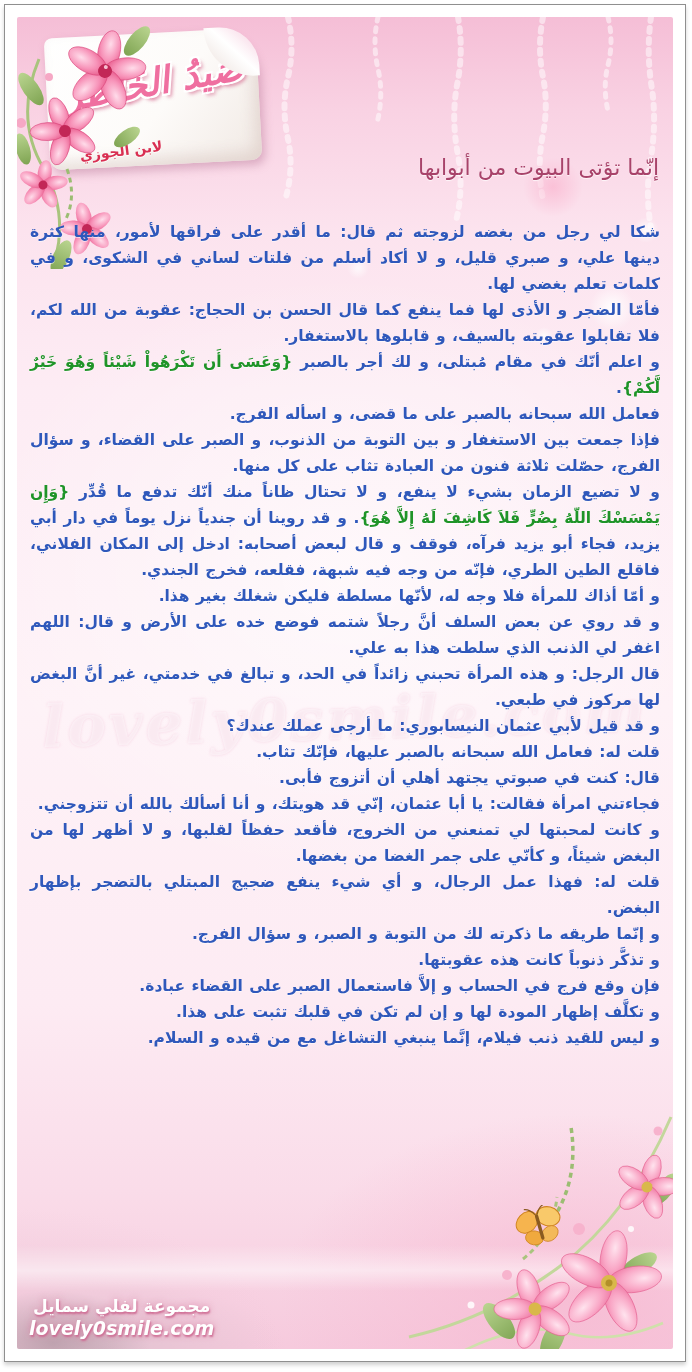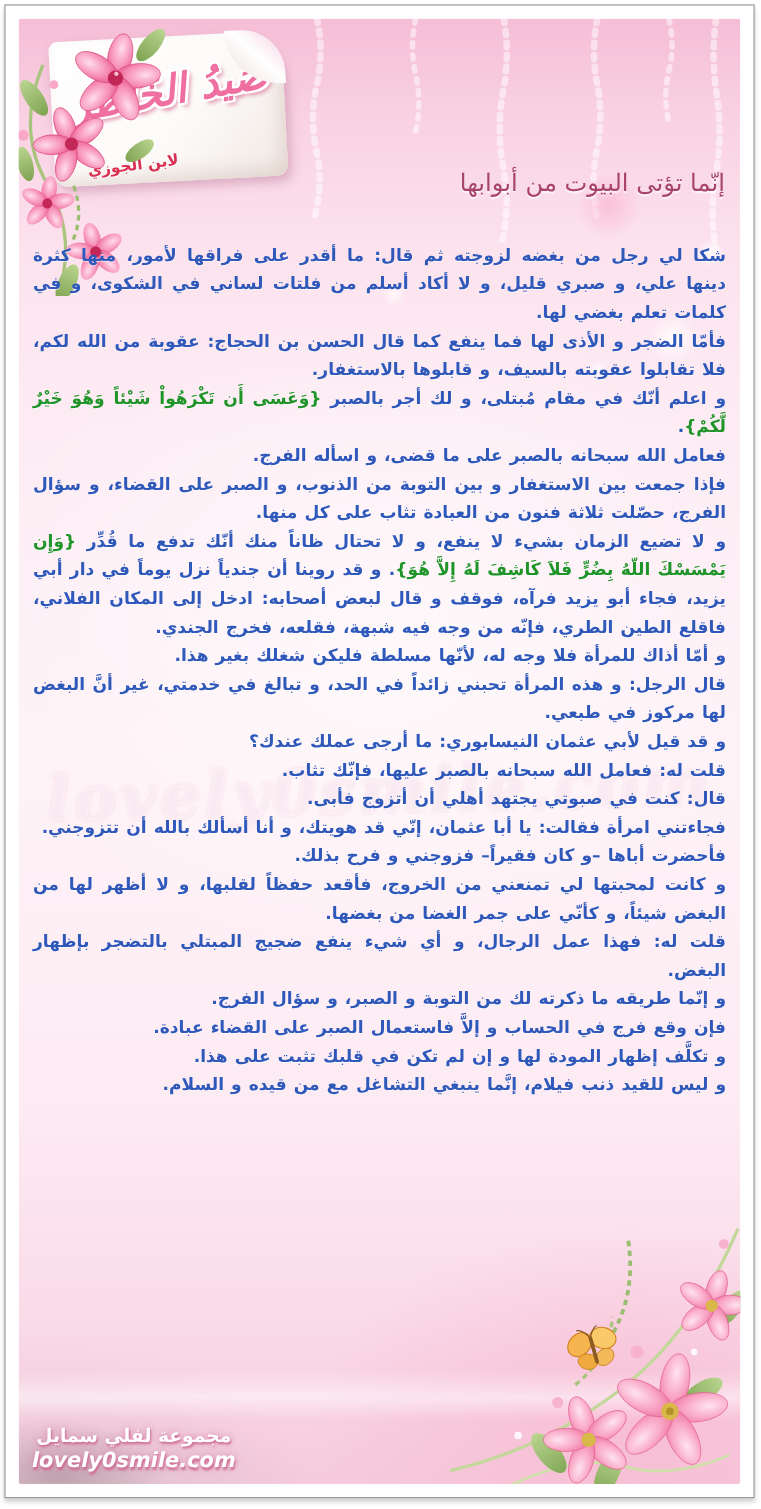--- a/index.html
+++ b/index.html
@@ -194,29 +194,30 @@
     <div class="watermark">lovely0smile.com</div>
 
     <div class="body-text">
         <p class="para"><span class="seg">شكا لي رجل من بغضه لزوجته ثم قال: ما أقدر على فراقها لأمور، منها كثرة دينها علي، و صبري قليل، و لا أكاد أسلم من فلتات لساني في الشكوى، و في كلمات تعلم بغضي لها.</span></p>
         <p class="para"><span class="seg">فأمّا الضجر و الأذى لها فما ينفع كما قال الحسن بن الحجاج: عقوبة من الله لكم، فلا تقابلوا عقوبته بالسيف، و قابلوها بالاستغفار.</span></p>
         <p class="para"><span class="seg">و اعلم أنّك في مقام مُبتلى، و لك أجر بالصبر </span><span class="quran">{وَعَسَى أَن تَكْرَهُواْ شَيْئاً وَهُوَ خَيْرٌ لَّكُمْ}</span><span class="seg">.</span></p>
         <p class="para"><span class="seg">فعامل الله سبحانه بالصبر على ما قضى، و اسأله الفرج.</span></p>
         <p class="para"><span class="seg">فإذا جمعت بين الاستغفار و بين التوبة من الذنوب، و الصبر على القضاء، و سؤال الفرج، حصّلت ثلاثة فنون من العبادة تثاب على كل منها.</span></p>
         <p class="para"><span class="seg">و لا تضيع الزمان بشيء لا ينفع، و لا تحتال ظاناً منك أنّك تدفع ما قُدِّر </span><span class="quran">{وَإِن يَمْسَسْكَ اللّهُ بِضُرٍّ فَلاَ كَاشِفَ لَهُ إِلاَّ هُوَ}</span><span class="seg">. و قد روينا أن جندياً نزل يوماً في دار أبي يزيد، فجاء أبو يزيد فرآه، فوقف و قال لبعض أصحابه: ادخل إلى المكان الفلاني، فاقلع الطين الطري، فإنّه من وجه فيه شبهة، فقلعه، فخرج الجندي.</span></p>
         <p class="para"><span class="seg">و أمّا أذاك للمرأة فلا وجه له، لأنّها مسلطة فليكن شغلك بغير هذا.</span></p>
+        <p class="para"><span class="seg">و قد روي عن بعض السلف أنَّ رجلاً شتمه فوضع خده على الأرض و قال: اللهم اغفر لي الذنب الذي سلطت هذا به علي.</span></p>
         <p class="para"><span class="seg">قال الرجل: و هذه المرأة تحبني زائداً في الحد، و تبالغ في خدمتي، غير أنَّ البغض لها مركوز في طبعي.</span></p>
         <p class="para"><span class="seg">و قد قيل لأبي عثمان النيسابوري: ما أرجى عملك عندك؟</span></p>
         <p class="para"><span class="seg">قلت له: فعامل الله سبحانه بالصبر عليها، فإنّك تثاب.</span></p>
         <p class="para"><span class="seg">قال: كنت في صبوتي يجتهد أهلي أن أتزوج فأبى.</span></p>
         <p class="para"><span class="seg">فجاءتني امرأة فقالت: يا أبا عثمان، إنّي قد هويتك، و أنا أسألك بالله أن تتزوجني.</span></p>
-        <p class="para"><span class="seg">فأحضرت أباها –و كان فقيراً– فزوجني و فرح بذلك.</span></p>
         <p class="para"><span class="seg">و كانت لمحبتها لي تمنعني من الخروج، فأقعد حفظاً لقلبها، و لا أظهر لها من البغض شيئاً، و كأنّي على جمر الغضا من بغضها.</span></p>
         <p class="para"><span class="seg">قلت له: فهذا عمل الرجال، و أي شيء ينفع ضجيج المبتلي بالتضجر بإظهار البغض.</span></p>
         <p class="para"><span class="seg">و إنّما طريقه ما ذكرته لك من التوبة و الصبر، و سؤال الفرج.</span></p>
+        <p class="para"><span class="seg">و تذكَّر ذنوباً كانت هذه عقوبتها.</span></p>
         <p class="para"><span class="seg">فإن وقع فرج في الحساب و إلاَّ فاستعمال الصبر على القضاء عبادة.</span></p>
         <p class="para"><span class="seg">و تكلَّف إظهار المودة لها و إن لم تكن في قلبك تثبت على هذا.</span></p>
         <p class="para"><span class="seg">و ليس للقيد ذنب فيلام، إنَّما ينبغي التشاغل مع من قيده و السلام.</span></p>
       </div>
 
     <div class="band"></div>
     <div class="smoke"></div>
 
     <svg class="flowersBR" width="280" height="290" viewBox="0 0 280 290">
       <defs>

